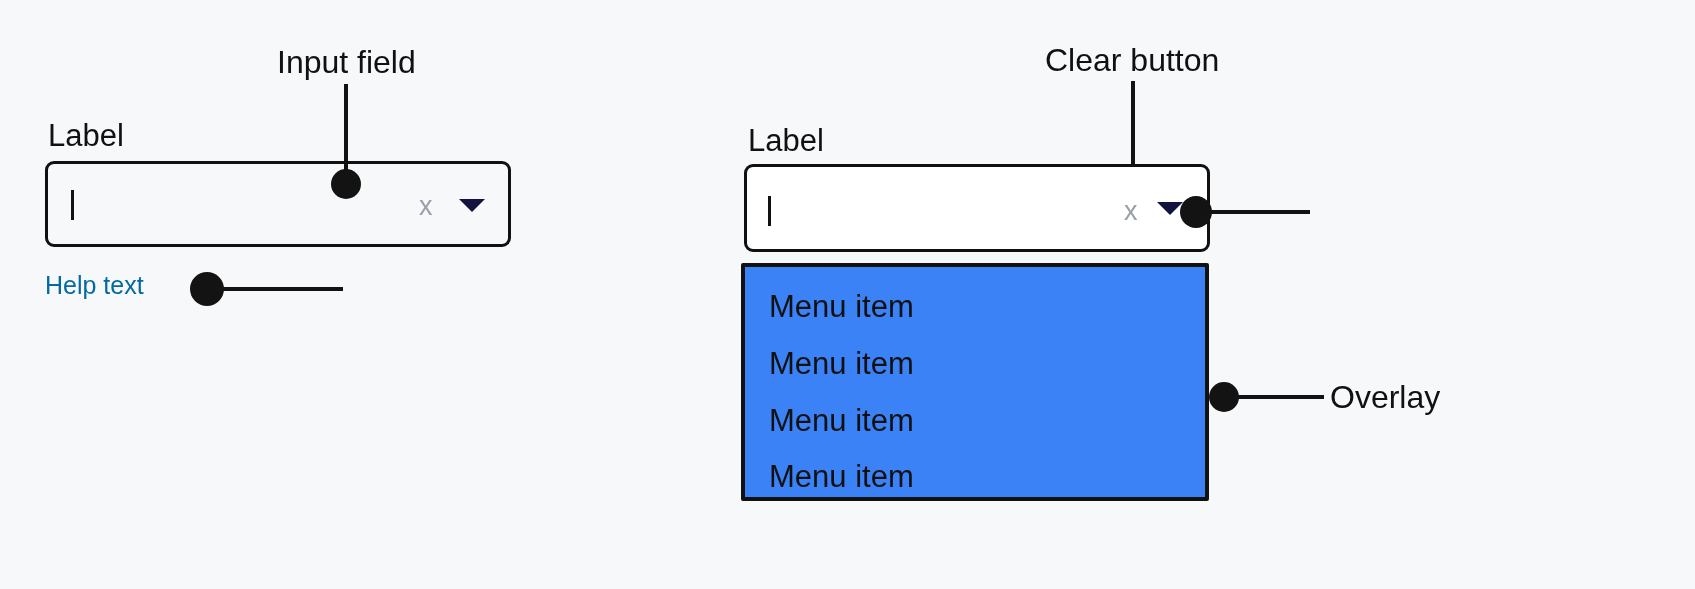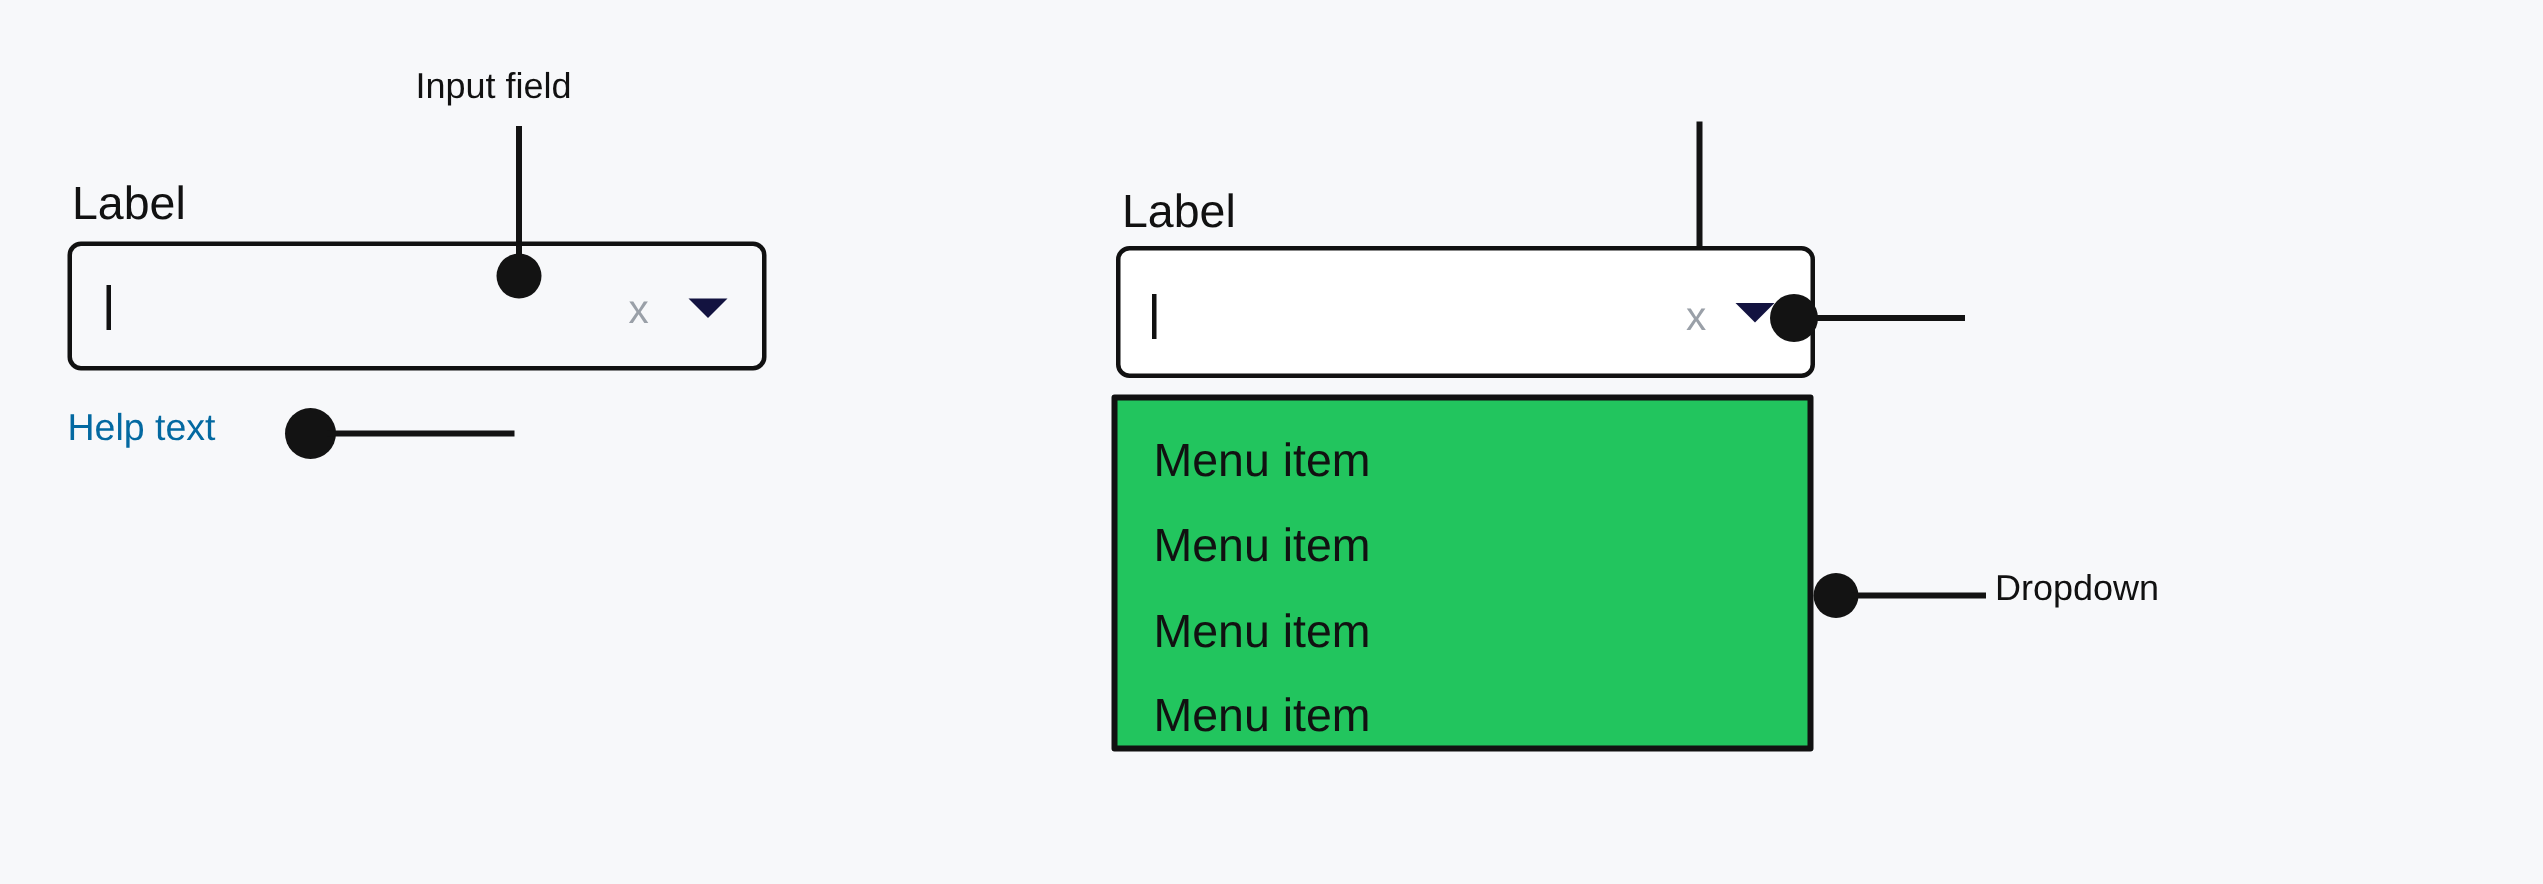--- a/index.html
+++ b/index.html
@@ -16,21 +16,21 @@
   .canvas {
     position: absolute;
     left: 0; top: 0;
     width: 1695px;
     height: 589px;
   }
 
   
   .anno-label {
     position: absolute;
-    font-size: 24px;
+    font-size: 32px;
     line-height: 1;
     color: #111111;
     white-space: nowrap;
   }
   .anno-dot {
     position: absolute;
     background: #131313;
     border-radius: 50%;
   }
   .anno-line-v {
@@ -90,21 +90,21 @@
     position: absolute;
     font-size: 25px;
     line-height: 1;
     color: #0369a1;
     white-space: nowrap;
   }
 
   
   .overlay-menu {
     position: absolute;
-    background: #22c55e;
+    background: #3b82f6;
     border: 4px solid #111111;
     border-radius: 2px;
   }
   .menu-item {
     position: absolute;
     font-size: 31px;
     line-height: 1;
     color: #111111;
     white-space: nowrap;
     left: 24px;
@@ -124,20 +124,21 @@
   <div class="input-box transparent" style="left:45px; top:161px; width:466px; height:86px;">
   </div>
   <div class="caret" style="left:71px; top:190px; height:30px;"></div>
   <div class="clear-x" style="left:419px; top:193px;">x</div>
   <div class="caret-tri" style="left:459px; top:199px;"></div>
 
   <div class="help-text" style="left:45px; top:273px;">Help text</div>
   <div class="anno-dot" style="left:190px; top:272px; width:34px; height:34px;"></div>
   <div class="anno-line-h" style="left:218px; top:287px; width:125px;"></div>
 
+  <div class="anno-label" style="left:1045px; top:44px;">Clear button</div>
   <div class="anno-line-v" style="left:1131px; top:81px; height:99px;"></div>
   <div class="anno-dot" style="left:1119px; top:172px; width:30px; height:30px;"></div>
 
   <div class="field-label" style="left:748px; top:125px;">Label</div>
 
   <div class="input-box white" style="left:744px; top:164px; width:466px; height:88px;">
   </div>
   <div class="caret" style="left:768px; top:196px; height:30px;"></div>
   <div class="clear-x" style="left:1124px; top:198px;">x</div>
   <div class="caret-tri" style="left:1157px; top:202px;"></div>
@@ -147,15 +148,15 @@
 
   <div class="overlay-menu" style="left:741px; top:263px; width:468px; height:238px;">
     <div class="menu-item" style="top:24px;">Menu item</div>
     <div class="menu-item" style="top:81px;">Menu item</div>
     <div class="menu-item" style="top:138px;">Menu item</div>
     <div class="menu-item" style="top:194px;">Menu item</div>
   </div>
 
   <div class="anno-dot" style="left:1209px; top:382px; width:30px; height:30px;"></div>
   <div class="anno-line-h" style="left:1234px; top:395px; width:90px;"></div>
-  <div class="anno-label" style="left:1330px; top:381px;">Dropdown</div>
+  <div class="anno-label" style="left:1330px; top:381px;">Overlay</div>
 
 </div>
 
 </body></html>

